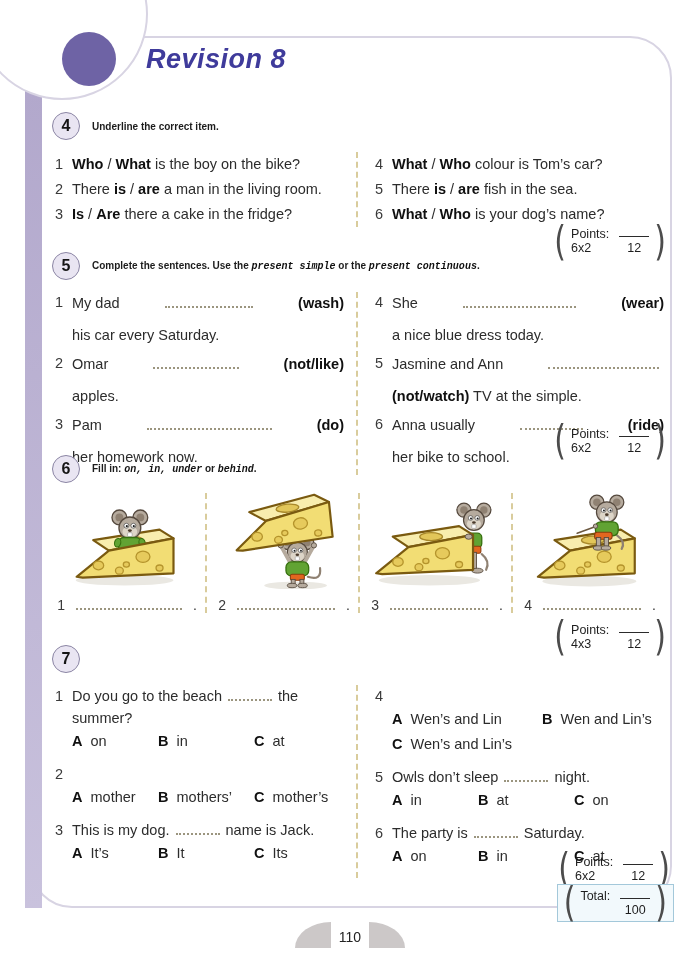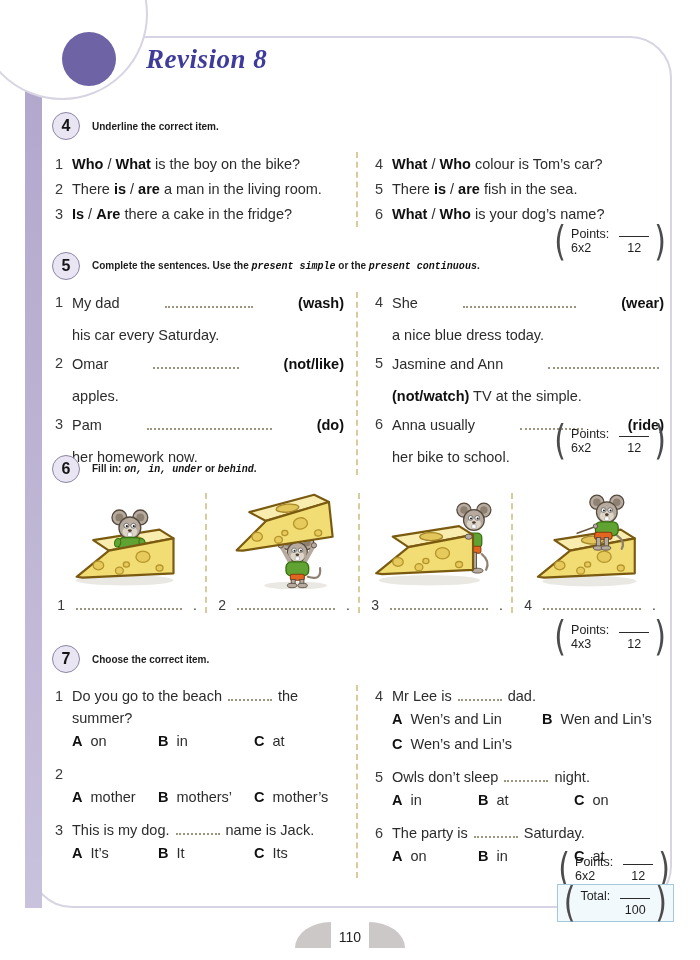--- a/index.html
+++ b/index.html
@@ -6,21 +6,21 @@
   .page{position:relative;width:700px;height:960px;background:#ffffff;overflow:hidden;
         font-family:"Liberation Sans",sans-serif;color:#2c2c2c;}
   .frame{position:absolute;left:30px;top:36px;width:642px;height:872px;border:2px solid #d8d4e3;
          border-radius:42px;box-sizing:border-box;z-index:1;}
   .leftbar{position:absolute;left:25px;top:90px;width:17px;height:818px;z-index:3;
            background:linear-gradient(180deg,#b2a8cc,#c9c2dd);}
   .deco{position:absolute;left:-24px;top:-72px;width:168px;height:168px;background:#fff;
         border:2px solid #d8d4e3;border-radius:50%;z-index:4;}
   .dot{position:absolute;left:62px;top:32px;width:54px;height:54px;border-radius:50%;background:#6e63a5;z-index:5;}
   .title{position:absolute;left:146px;top:44px;font-size:27px;font-weight:bold;font-style:italic;
-         color:#3f3b9b;letter-spacing:.5px;z-index:5;font-family:Liberation Serif, serif;}
+         color:#3f3b9b;letter-spacing:.5px;z-index:5;}
   .ex{position:absolute;left:52px;width:612px;z-index:2;}
   #ex4{top:112px}#ex5{top:252px}#ex6{top:455px}#ex7{top:645px}
   .exhead{display:flex;align-items:center;gap:12px;}
   .exnum{width:28px;height:28px;border-radius:50%;background:#e9e5f2;border:1.5px solid #8b85a4;
          display:flex;align-items:center;justify-content:center;font-weight:bold;font-size:16px;
          color:#151515;box-sizing:border-box;flex:0 0 28px;}
   .instr{font-weight:bold;font-size:10px;color:#1c1c1c;}
   .instr .it{font-style:italic;font-family:Liberation Mono, monospace;}
   .cols{display:flex;margin-top:12px;}
   .col{width:50%;box-sizing:border-box;}
@@ -320,21 +320,20 @@
             <span class="dots"></span>
             <span>.</span>
           </div>
       </div>
     </div>
   </section>
 
   <section class="ex" id="ex7">
     <div class="exhead">
       <span class="exnum">7</span>
-      <span class="instr"><span>Choose the correct item.</span></span>
     </div>
     <div class="cols">
       <div class="col l">
           <div class="q7">
             <div class="ql">
               <span class="qn">1</span>
               <div><span>Do you go to the beach </span><span class="dinline"></span><span> the summer?</span></div>
             </div>
             <div class="optrow">
               <span class="opt" style="min-width: 86px;"><span class="b">A</span><span>on</span></span>
@@ -361,21 +360,20 @@
               <span class="opt" style="min-width: 86px;"><span class="b">A</span><span>It’s</span></span>
               <span class="opt" style="min-width: 96px;"><span class="b">B</span><span>It</span></span>
               <span class="opt"><span class="b">C</span><span>Its</span></span>
             </div>
           </div>
         </div>
       <div class="col r">
           <div class="q7">
             <div class="ql">
               <span class="qn">4</span>
-              <div><span>Mr Lee is </span><span class="dinline"></span><span> dad.</span></div>
             </div>
             <div class="optrow">
               <span class="opt" style="min-width: 150px;"><span class="b">A</span><span>Wen’s and Lin</span></span>
               <span class="opt"><span class="b">B</span><span>Wen and Lin’s</span></span>
             </div>
             <div class="optrow">
               <span class="opt"><span class="b">C</span><span>Wen’s and Lin’s</span></span>
             </div>
           </div>
           <div class="q7">

